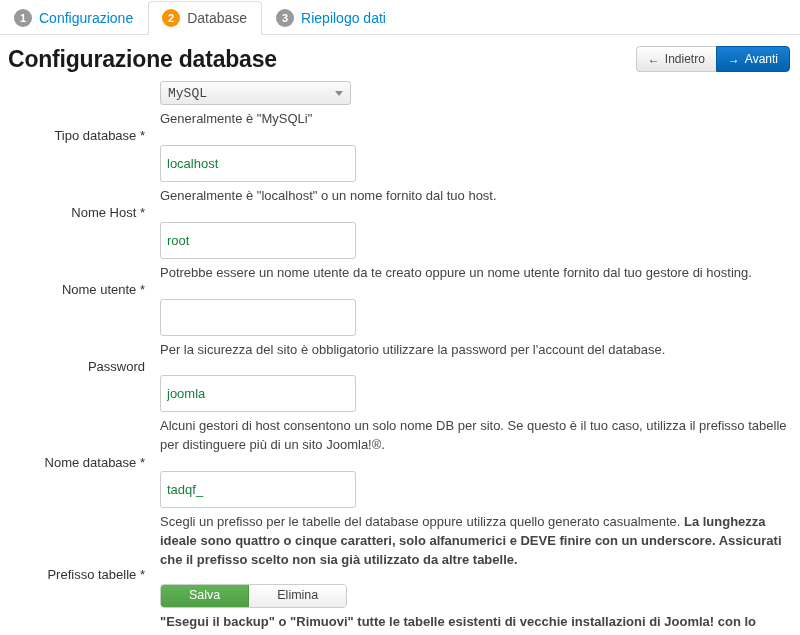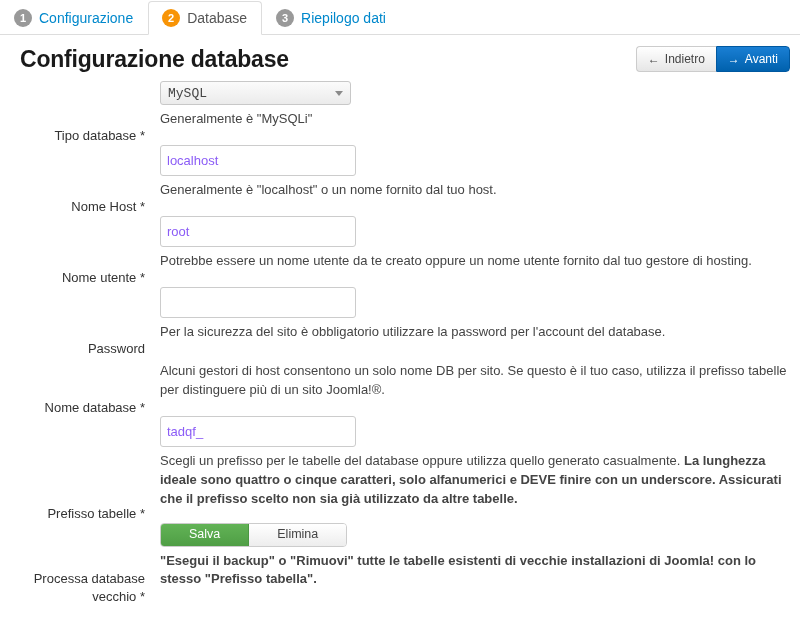--- a/index.html
+++ b/index.html
@@ -65,21 +65,21 @@
   .tab.active .tab-label { color: #555555; }
 
   
   .page-head {
     position: relative;
     height: 46px;
     padding: 0 10px 0 8px;
   }
   .page-title {
     position: absolute;
-    left: 20px;
+    left: 8px;
     top: 11px;
     margin: 0;
     font-size: 23px;
     font-weight: bold;
     color: #1a1a1a;
     letter-spacing: -0.2px;
     text-align: center;
   }
   .btn-group {
     position: absolute;
@@ -131,28 +131,28 @@
     color: #333333;
     line-height: 1.35;
   }
   .field-col {
     flex: 1;
     padding-left: 5px;
     min-width: 0;
   }
   .ctrl-input {
     width: 196px;
-    height: 31px;
+    height: 37px;
     padding: 3px 6px;
     border: 1px solid #cccccc;
     border-radius: 3px;
     background: #ffffff;
     font-family: "Liberation Sans", sans-serif;
     font-size: 13px;
-    color: #8b5cf6;
+    color: #15803d;
     outline: none;
   }
   .ctrl-select {
     position: relative;
     width: 191px;
     height: 24px;
     border: 1px solid #c8c8c8;
     border-radius: 3px;
     background: linear-gradient(to bottom, #fbfbfb 0%, #ebebeb 100%);
     font-size: 13px;
@@ -276,20 +276,21 @@
     <div class="label-col">Password</div>
     <div class="field-col">
       <input class="ctrl-input" type="text" value="" style="">
       <div class="help">Per la sicurezza del sito è obbligatorio utilizzare la password per l'account del database.</div>
     </div>
   </div>
 
   <div class="row">
     <div class="label-col">Nome database *</div>
     <div class="field-col">
+      <input class="ctrl-input" type="text" value="joomla" style="">
       <div class="help">Alcuni gestori di host consentono un solo nome DB per sito. Se questo è il tuo caso, utilizza il prefisso tabelle per distinguere più di un sito Joomla!®.</div>
     </div>
   </div>
 
   <div class="row">
     <div class="label-col">Prefisso tabelle *</div>
     <div class="field-col">
       <input class="ctrl-input" type="text" value="tadqf_" style="">
       <div class="help tight"><span>Scegli un prefisso per le tabelle del database oppure utilizza quello generato casualmente. </span><b>La lunghezza ideale sono quattro o cinque caratteri, solo alfanumerici e DEVE finire con un underscore. Assicurati che il prefisso scelto non sia già utilizzato da altre tabelle.</b></div>
     </div>

